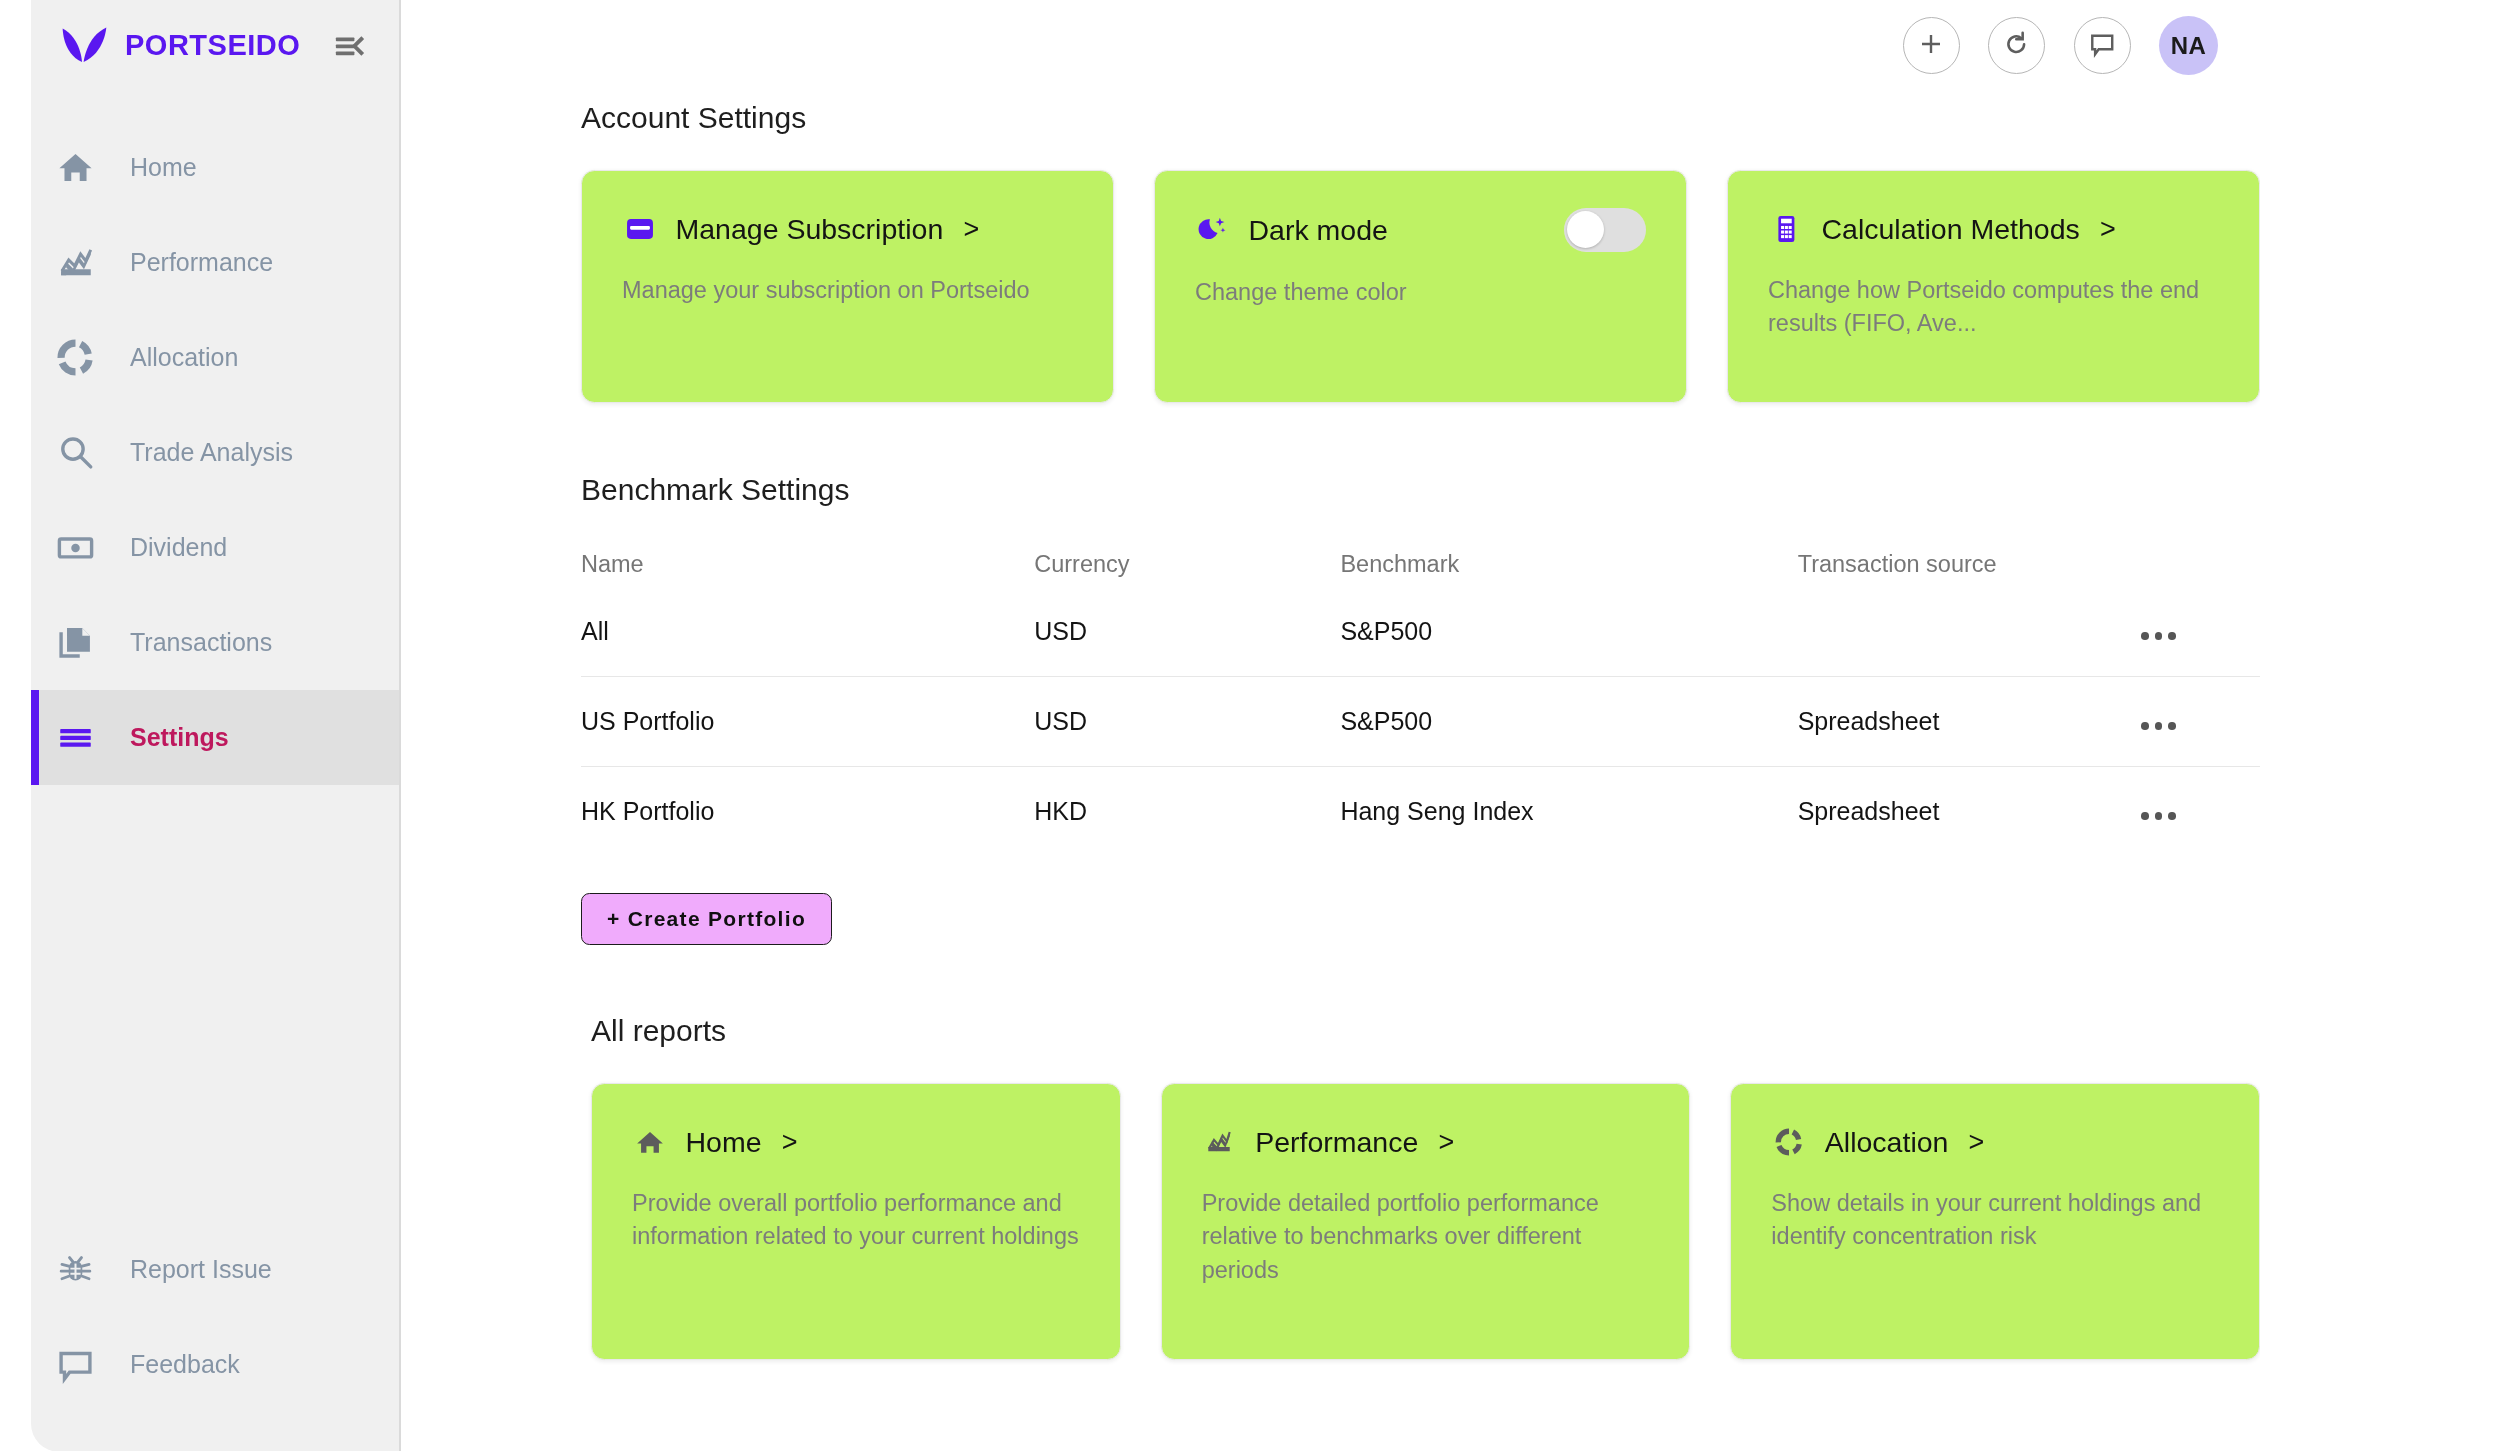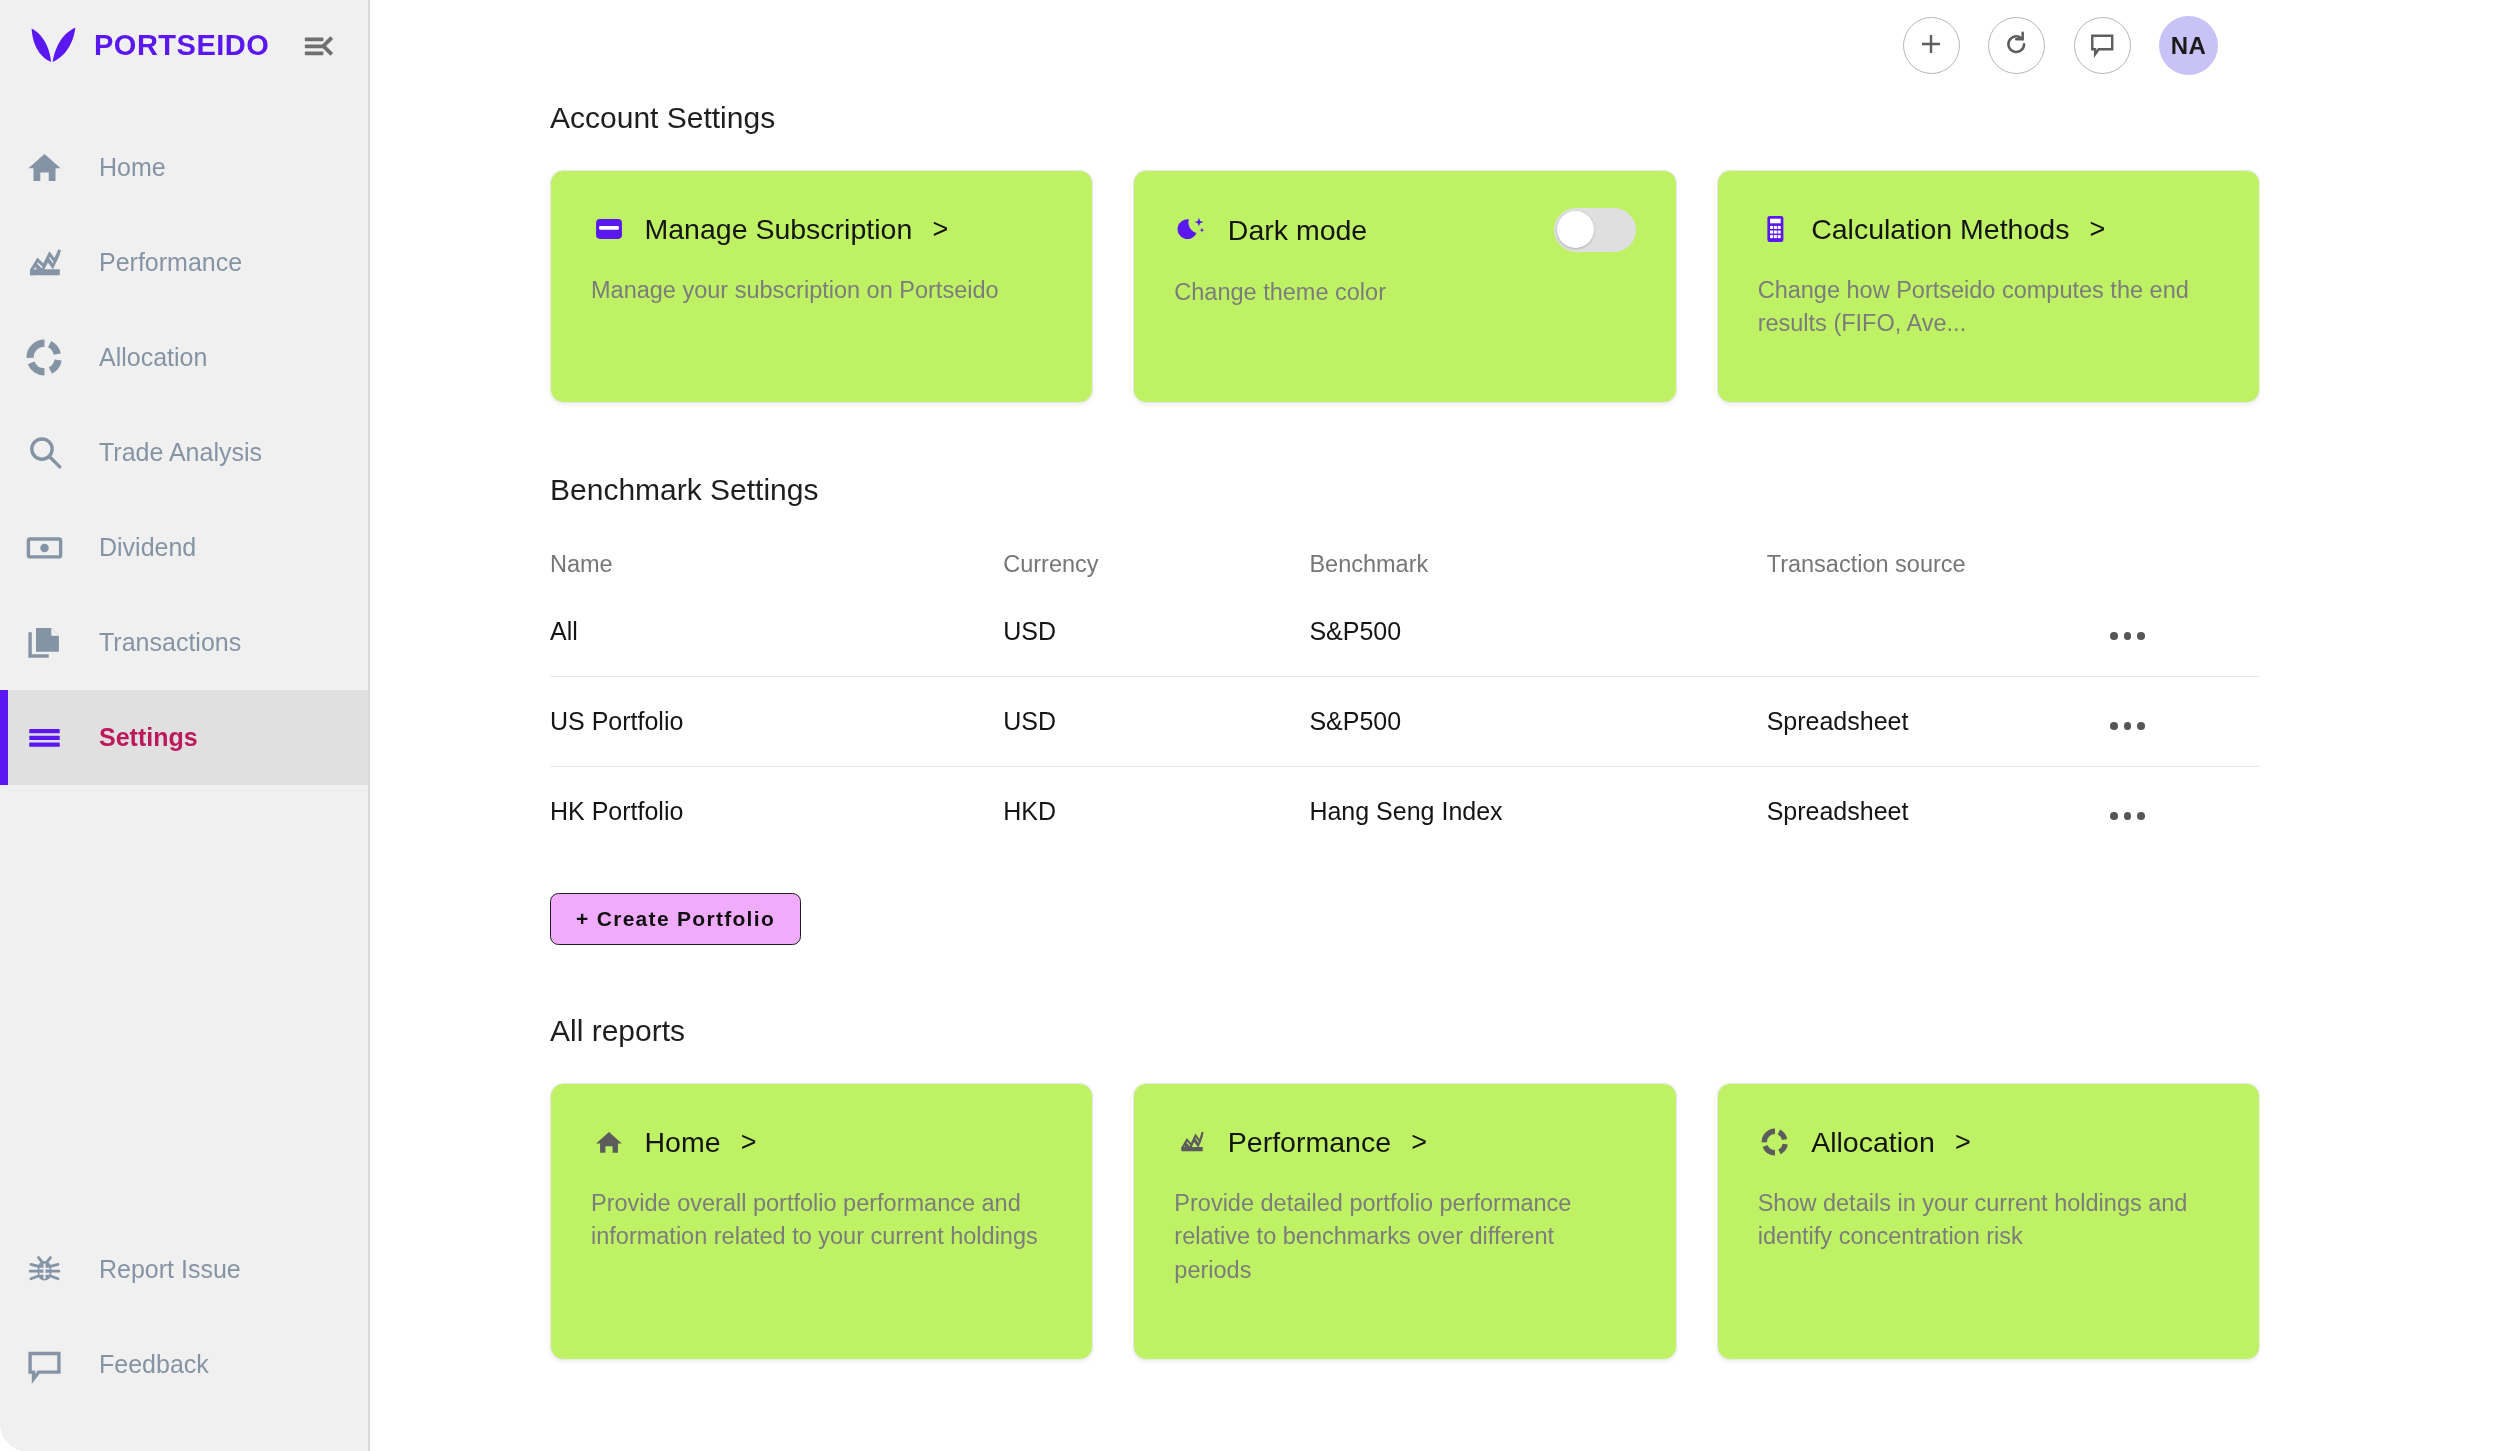--- a/index.html
+++ b/index.html
@@ -2,21 +2,21 @@
 <html style="font-size:13.4px"><head>
 <meta charset="utf-8">
 <style>
   * { box-sizing: border-box; margin: 0; padding: 0; }
   html, body {
     width: 2512px; height: 1452px;
     background: #ffffff;
     font-family: "Liberation Sans", sans-serif;
     overflow: hidden;
   }
-  #app { position: relative; width: 2260px; height: 1452px; display: flex; }
+  #app { position: relative; width: 2260px; height: 1452px; display: flex; padding-left: 31px; }
 
   
   .sidebar {
     position: relative;
     width: 370px; height: 1452px;
     background: #f0f0f0;
     border-right: 2.5px solid #dadada;
     border-bottom-left-radius: 28.5px;
     flex: 0 0 370px;
     display: flex; flex-direction: column;
@@ -194,21 +194,21 @@
     border: 1.7px solid #1c1c1c;
     border-radius: 8.4px;
     background: #f0abfc;
     font-size: 21px; font-weight: bold;
     letter-spacing: 1.3px;
     color: #101010;
     cursor: pointer;
     white-space: nowrap;
   }
 
-  .reports-wrap { margin-top: 69px; }
+  .reports-wrap { margin-top: 69px; margin-left: 10px; }
   .report-card .card-title { font-size: 28.5px; }
   .report-card { min-height: 277px; }
 </style>
 </head>
 <body>
 
 <div id="app">
 
   <aside class="sidebar">
 

